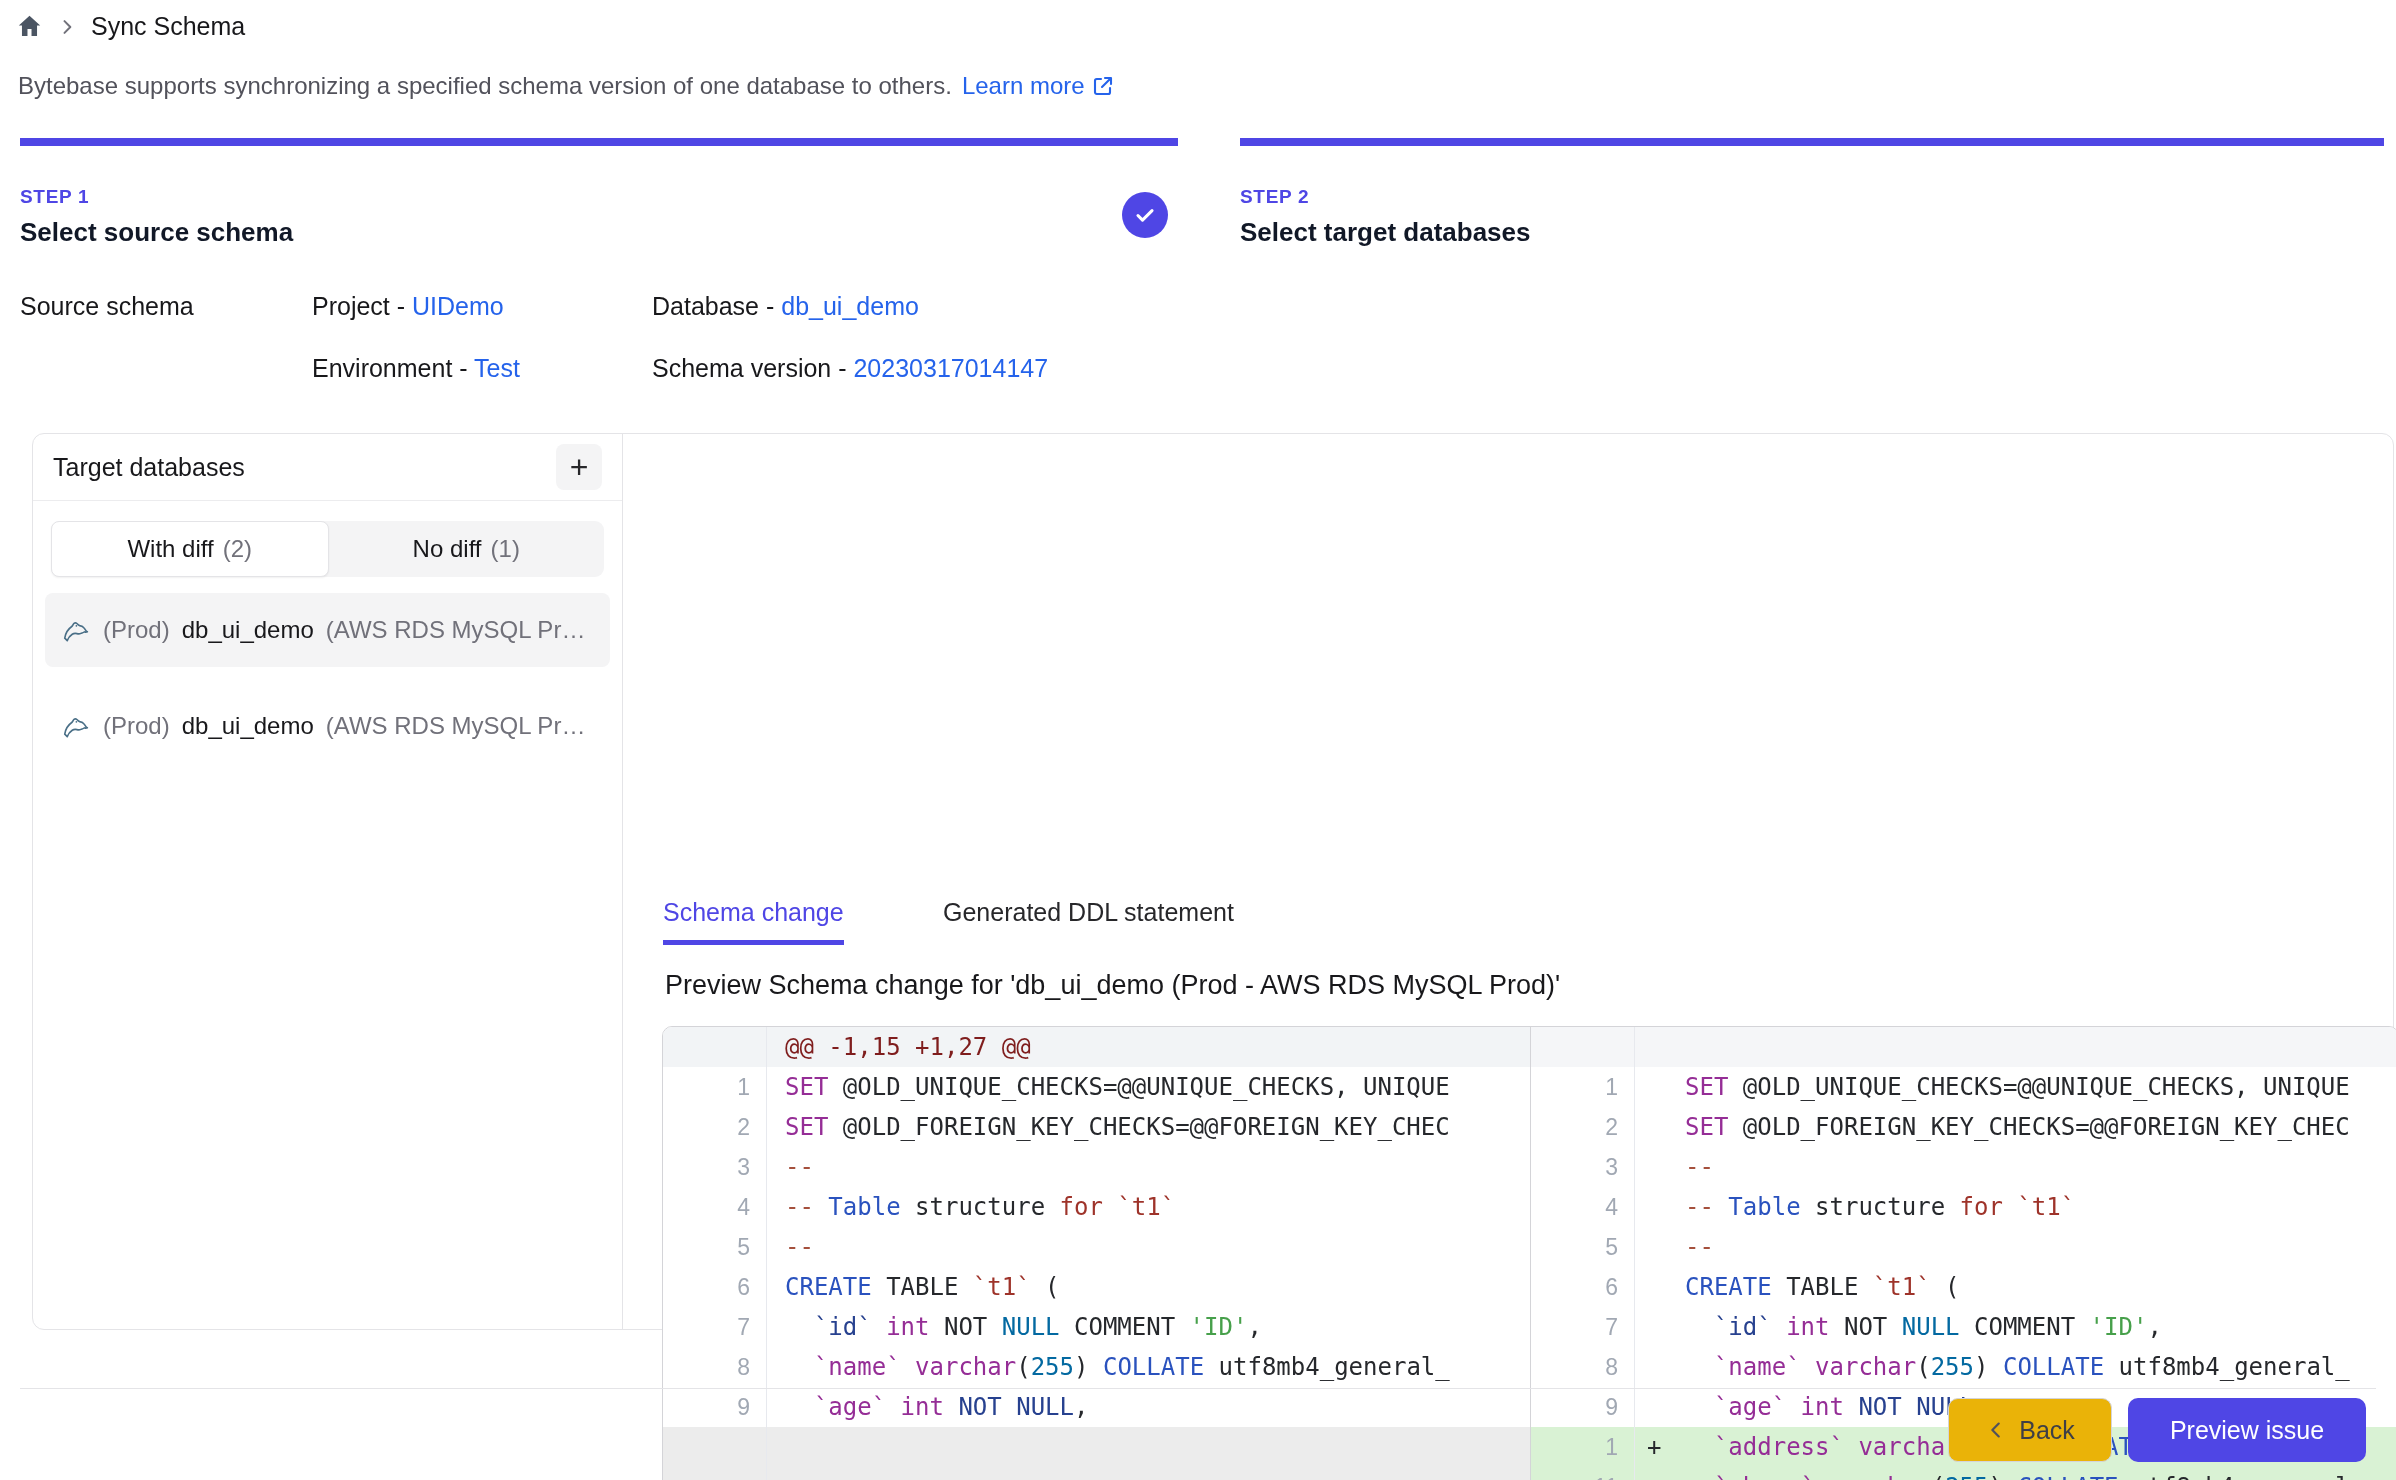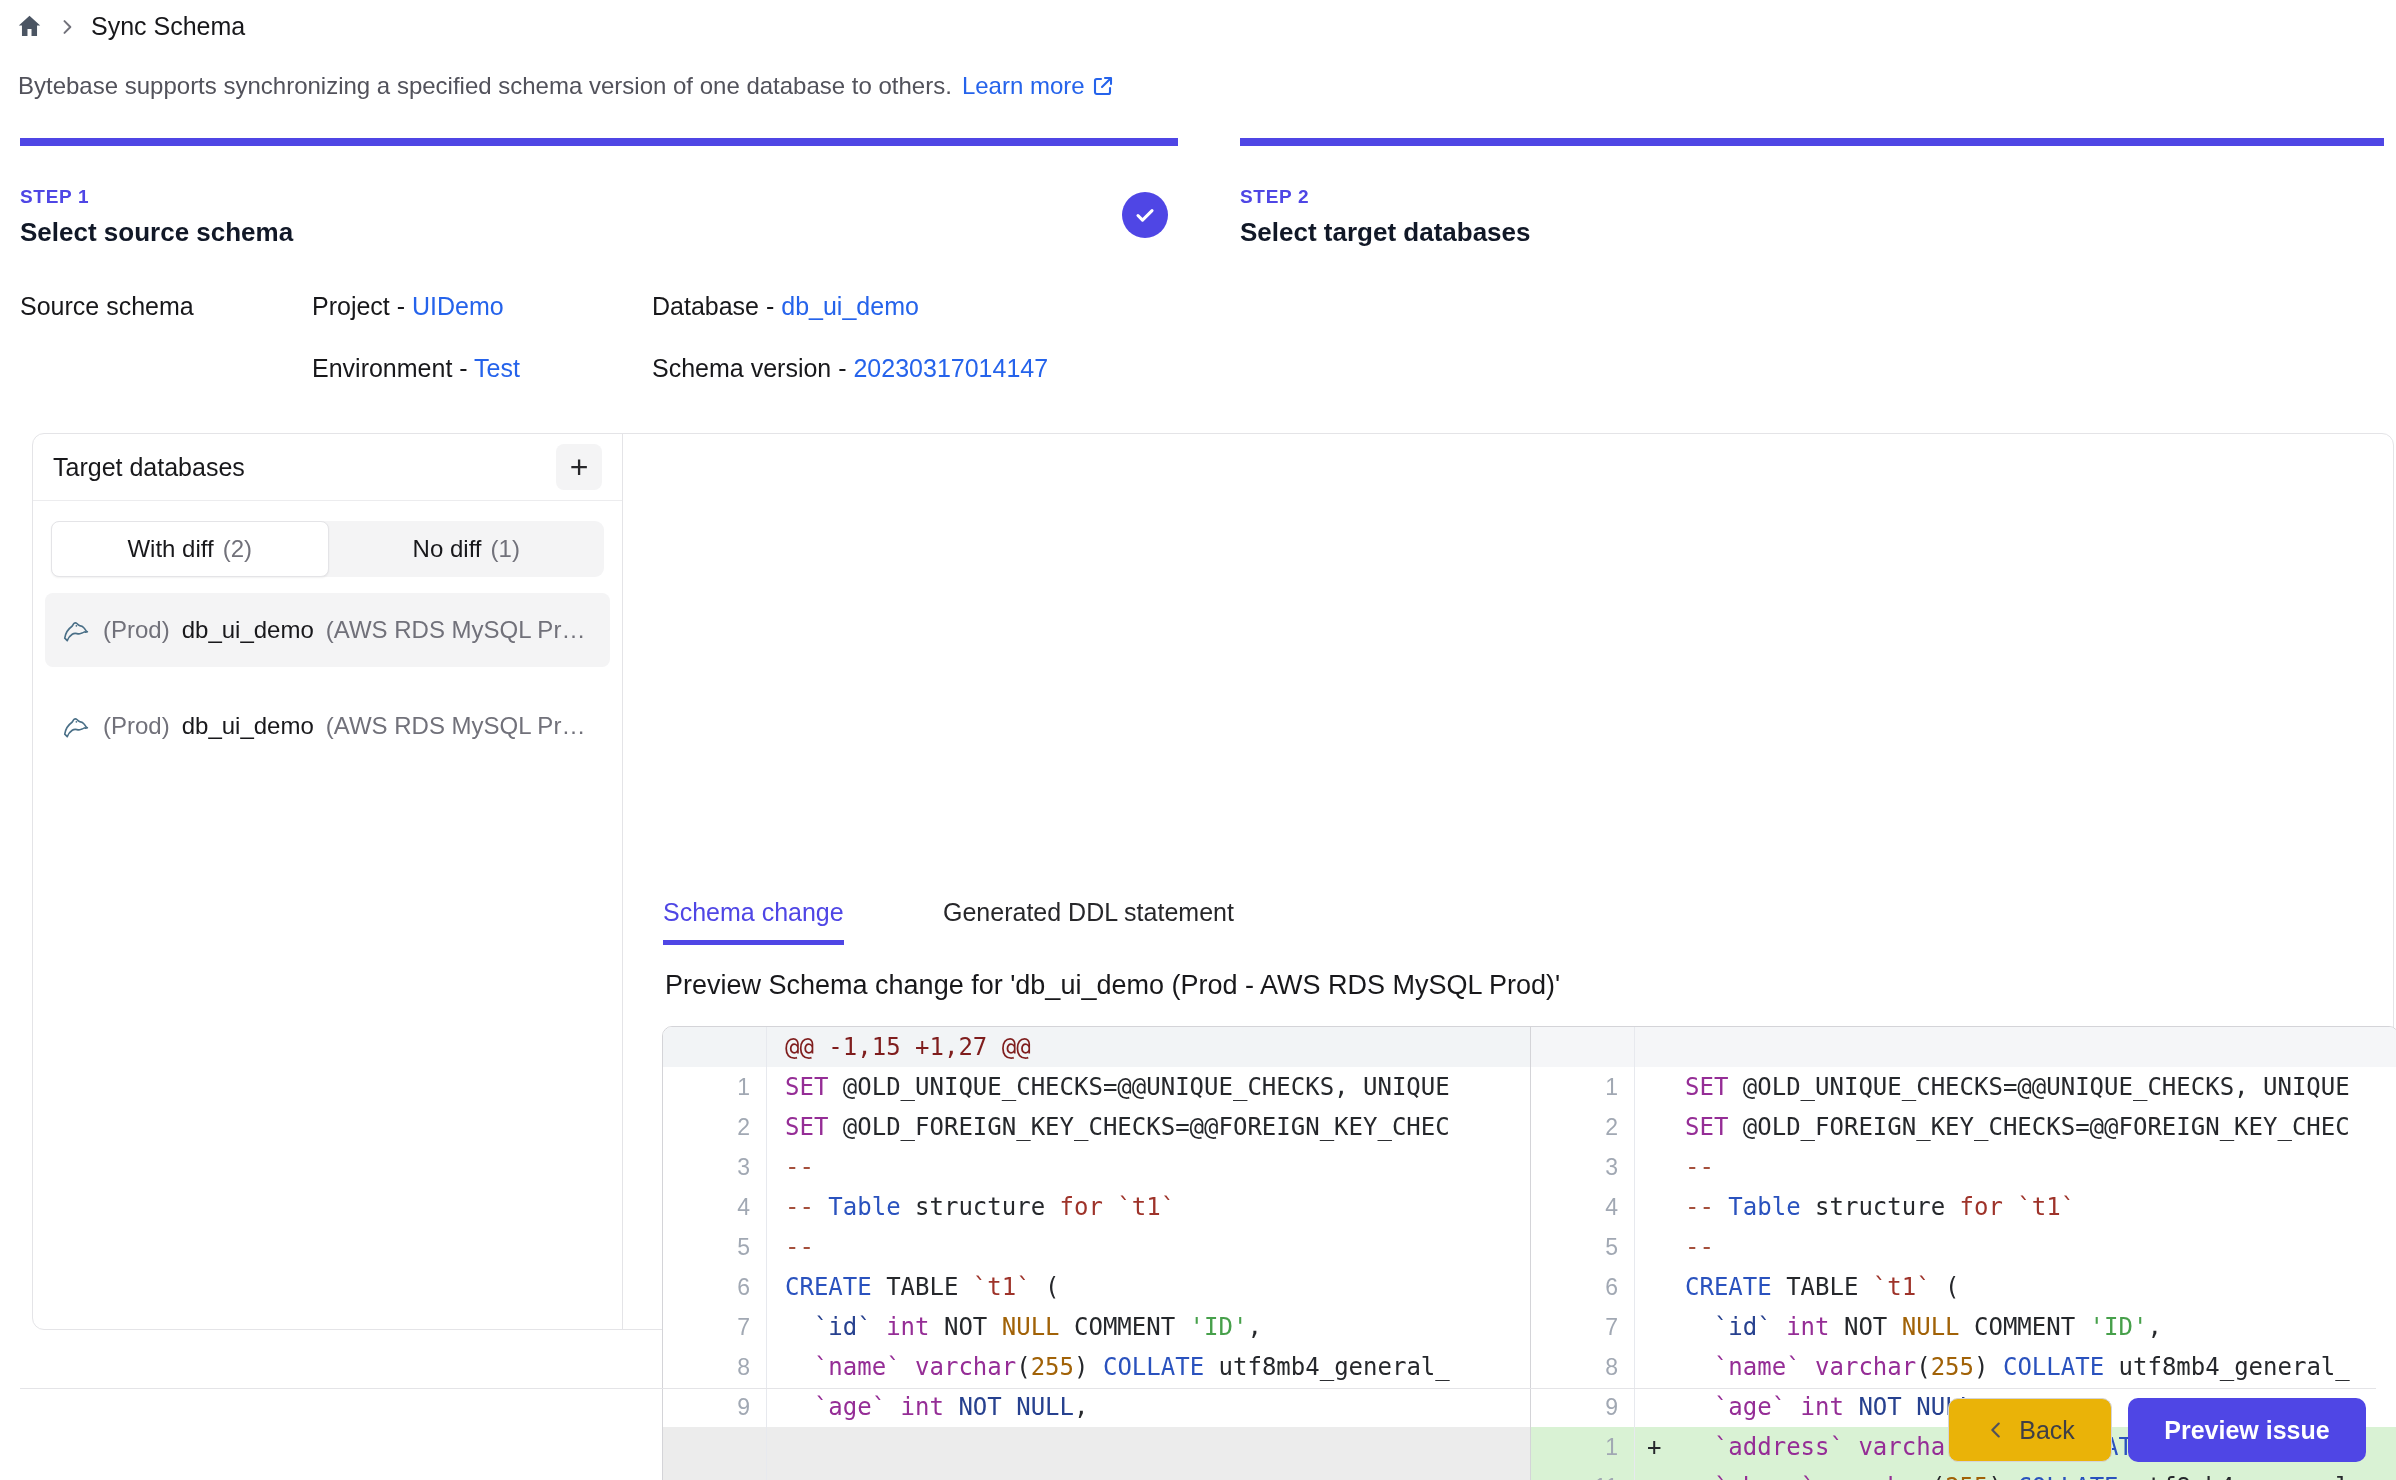--- a/index.html
+++ b/index.html
@@ -67,30 +67,30 @@
   .gut{width:104px;flex:none;text-align:right;padding-right:16px;box-sizing:border-box;border-right:1px solid #e7e9ee;
       color:#a1a8b3;font-family:"Liberation Sans",sans-serif;font-size:23px;background:#fff;}
   .mark{width:50px;flex:none;padding-left:12px;box-sizing:border-box;color:#26282c;background:#fff;}
   .codecell{flex:1;white-space:pre;overflow:hidden;padding-left:18px;color:#26282c;background:#fff;}
   .pane.right .codecell{padding-left:0;}
   .r-hunk .gut,.r-hunk .codecell{background:#f2f4f6;}
   .r-hunk .codecell{color:#9aa1ad;}
   .r-pad .gut,.r-pad .mark,.r-pad .codecell{background:#f5f6f8;}
   .r-spacer .gut,.r-spacer .mark,.r-spacer .codecell{background:#ececec;}
   .r-add .gut,.r-add .mark,.r-add .codecell{background:#d9f2d4;}
-  .tk-kw{color:#952d96}.tk-blue{color:#2a52be}.tk-navy{color:#27418f}.tk-teal{color:#a16207}
+  .tk-kw{color:#952d96}.tk-blue{color:#2a52be}.tk-navy{color:#27418f}.tk-teal{color:#0369a1}
   .tk-str{color:#47a04b}.tk-com{color:#a5503c}.tk-red{color:#9e332a}.tk-hunk{color:#7f1d1d}
 
   
   .footer-divider{position:absolute;left:20px;top:1388px;width:2356px;height:1px;background:#e4e4e7;}
   .back-btn{position:absolute;left:1948px;top:1398px;width:164px;height:64px;border:1px solid #d4d4d8;border-radius:10px;
       background:#eab308;display:flex;align-items:center;justify-content:center;gap:12px;font-size:25px;color:#3f3f46;
       cursor:pointer;font-family:inherit;}
   .preview-btn{position:absolute;left:2128px;top:1398px;width:238px;height:64px;border:none;border-radius:10px;
-      background:#4f46e5;color:#fff;display:flex;align-items:center;justify-content:center;font-size:25px;font-weight:700;
+      background:#4f46e5;color:#fff;display:flex;align-items:center;justify-content:center;font-size:25px;font-weight:400;
       cursor:pointer;font-family:inherit;}
 </style>
 </head>
 <body>
 
 <div id="app">
 
   <div class="crumb">
     <span>
       <svg width="27" height="27" viewBox="0 0 24 24">

